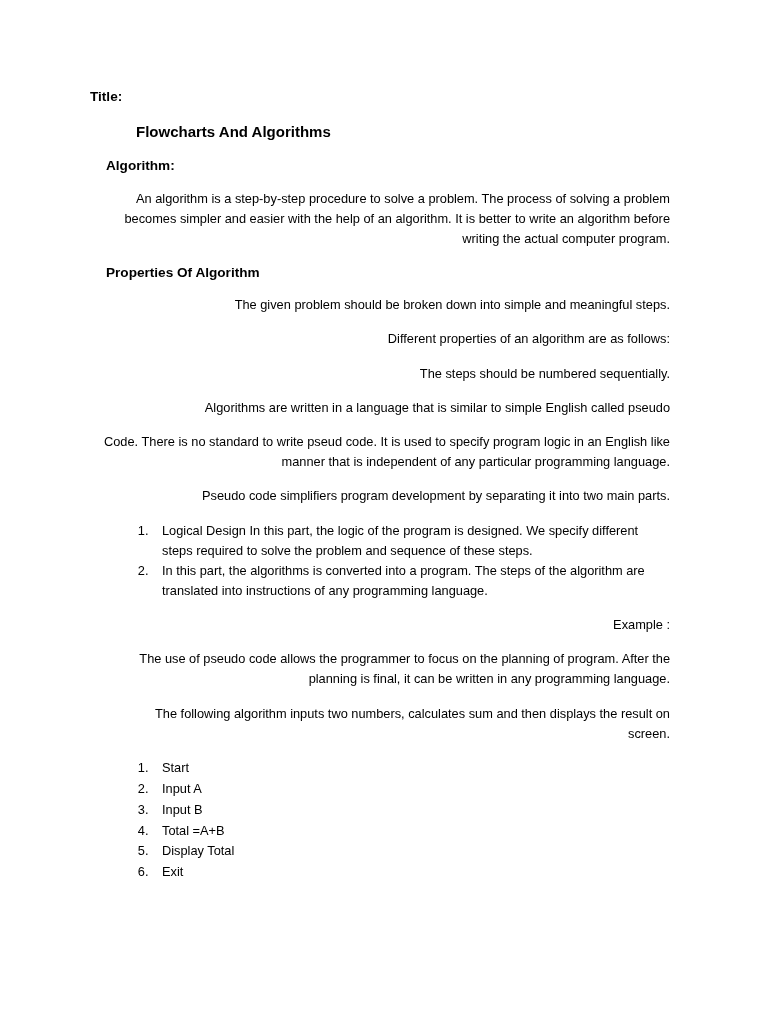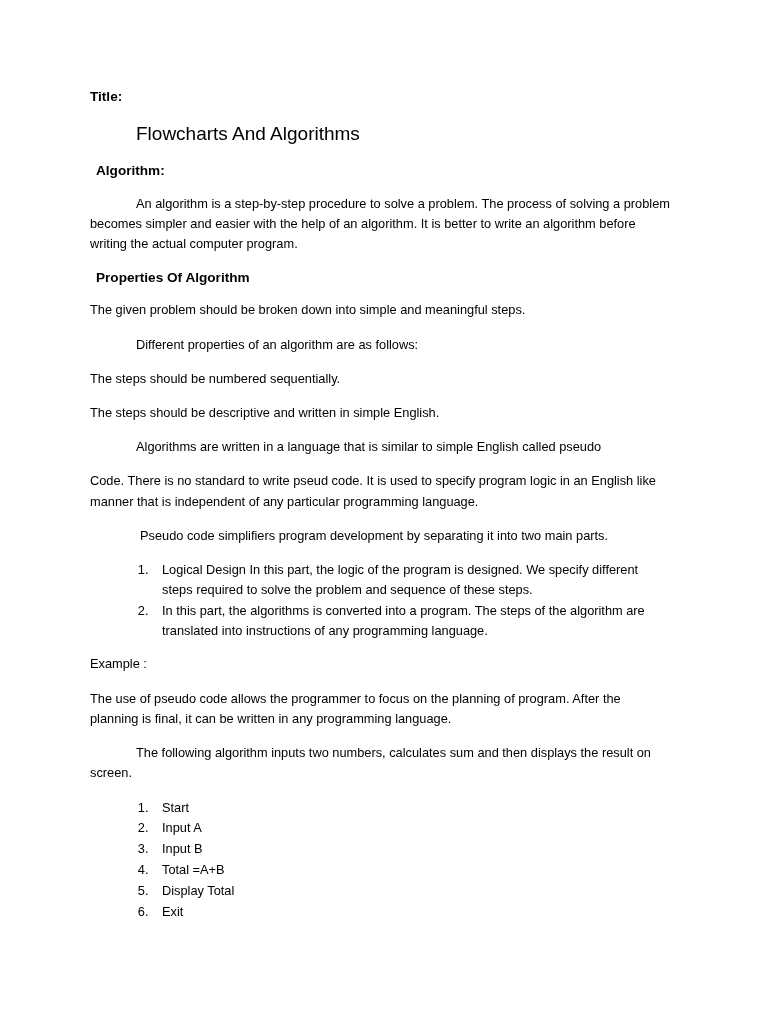--- a/index.html
+++ b/index.html
@@ -28,33 +28,33 @@
   }
   h1.heading {
     font-size: 13.6px;
     font-weight: bold;
     margin: 0 0 16px 0;
     line-height: 1.3;
   }
   h2.heading {
     font-size: 13.6px;
     font-weight: bold;
-    margin: 0 0 14px 6px;
+    margin: 0 0 14px 16px;
     line-height: 1.3;
   }
   .subtitle {
-    font-size: 19px;
-    font-weight: normal;
+    font-size: 15px;
+    font-weight: bold;
     margin: 0 0 16px 0;
     padding-left: 46px;
     line-height: 1.3;
   }
   p.para {
     margin: 12px 0 14px 0;
-    text-align: left;
+    text-align: right;
   }
   p.indent {
     text-indent: 46px;
   }
   p.indent-small {
     text-indent: 50px;
   }
   ol.num-list {
     margin: 7px 0 14px 0;
     padding-left: 62px;
@@ -91,21 +91,20 @@
     <p class="para indent">An algorithm is a step-by-step procedure to solve a problem. The process of solving a problem becomes simpler and easier with the help of an algorithm. It is better to write an algorithm before writing the actual computer program.</p>
 
     <h2 class="heading">Properties Of Algorithm</h2>
 
     <p class="para">The given problem should be broken down into simple and meaningful steps.</p>
 
     <p class="para indent">Different properties of an algorithm are as follows:</p>
 
     <p class="para">The steps should be numbered sequentially.</p>
 
-    <p class="para">The steps should be descriptive and written in simple English.</p>
 
     <p class="para indent">Algorithms are written in a language that is similar to simple English called pseudo</p>
 
     <p class="para">Code. There is no standard to write pseud code. It is used to specify program logic in an English like manner that is independent of any particular programming language.</p>
 
     <p class="para indent-small">Pseudo code simplifiers program development by separating it into two main parts.</p>
 
     <ol class="num-list">
       <li>Logical  Design    In this part, the logic of the program  is designed. We specify different steps required to solve the problem and sequence of these steps.</li>
       <li>In this part, the algorithms is converted into a program. The steps of the algorithm are translated into instructions of any programming language.</li>

